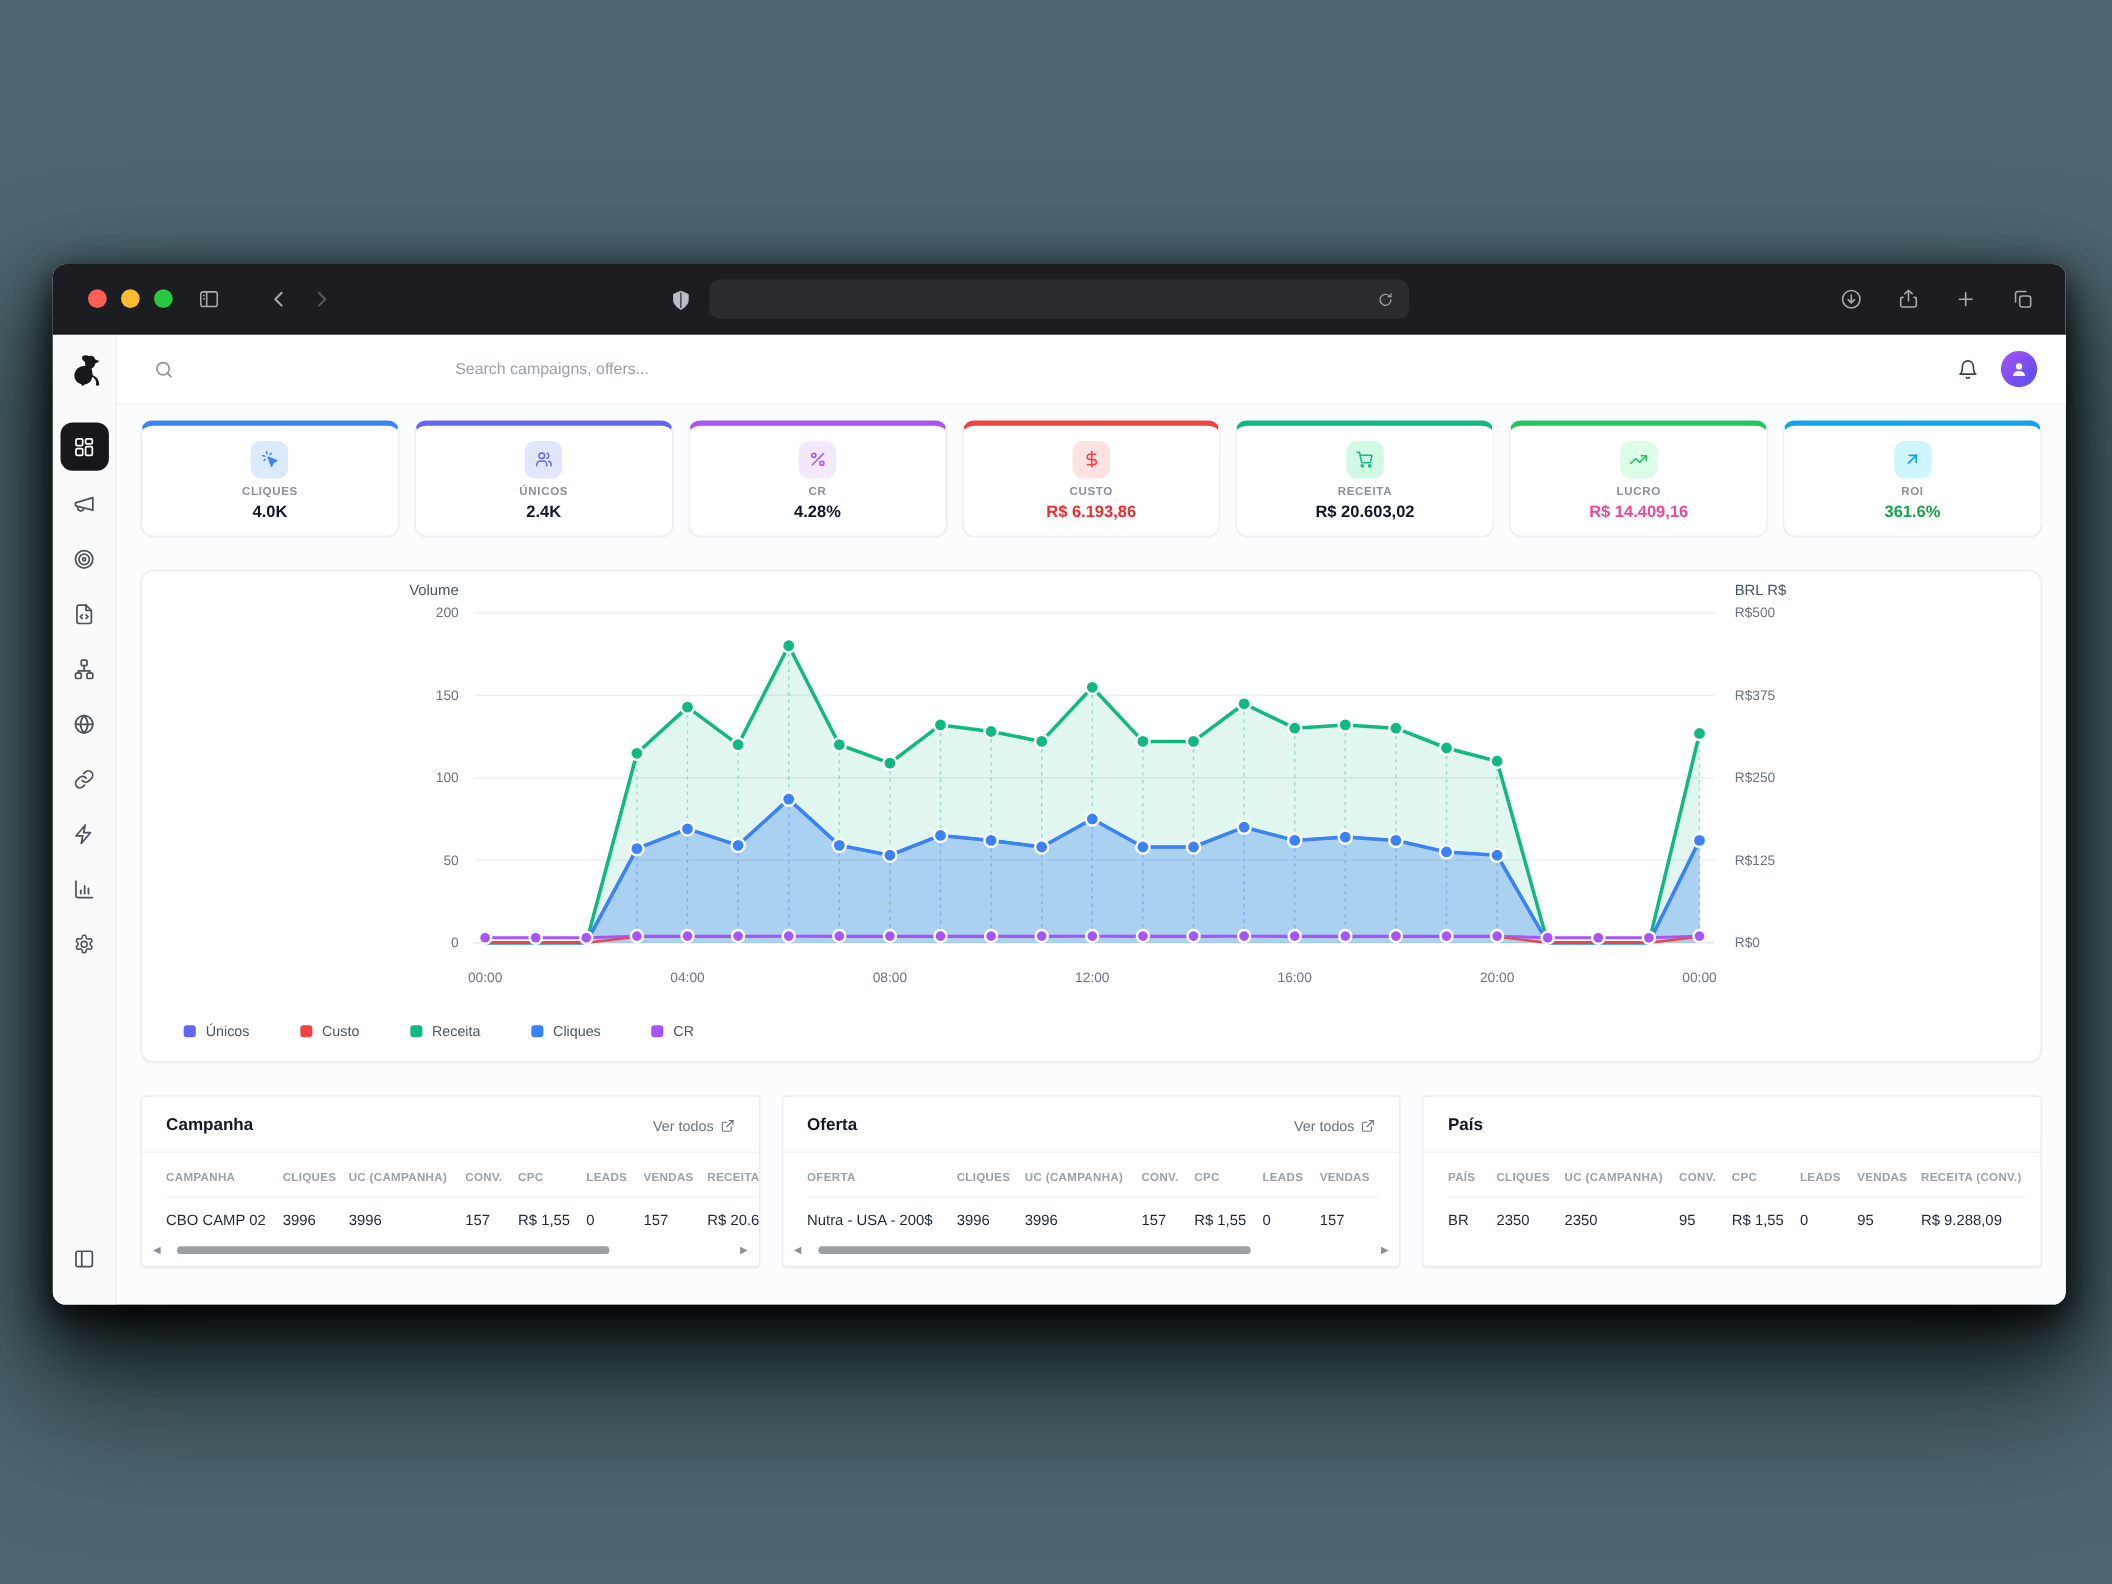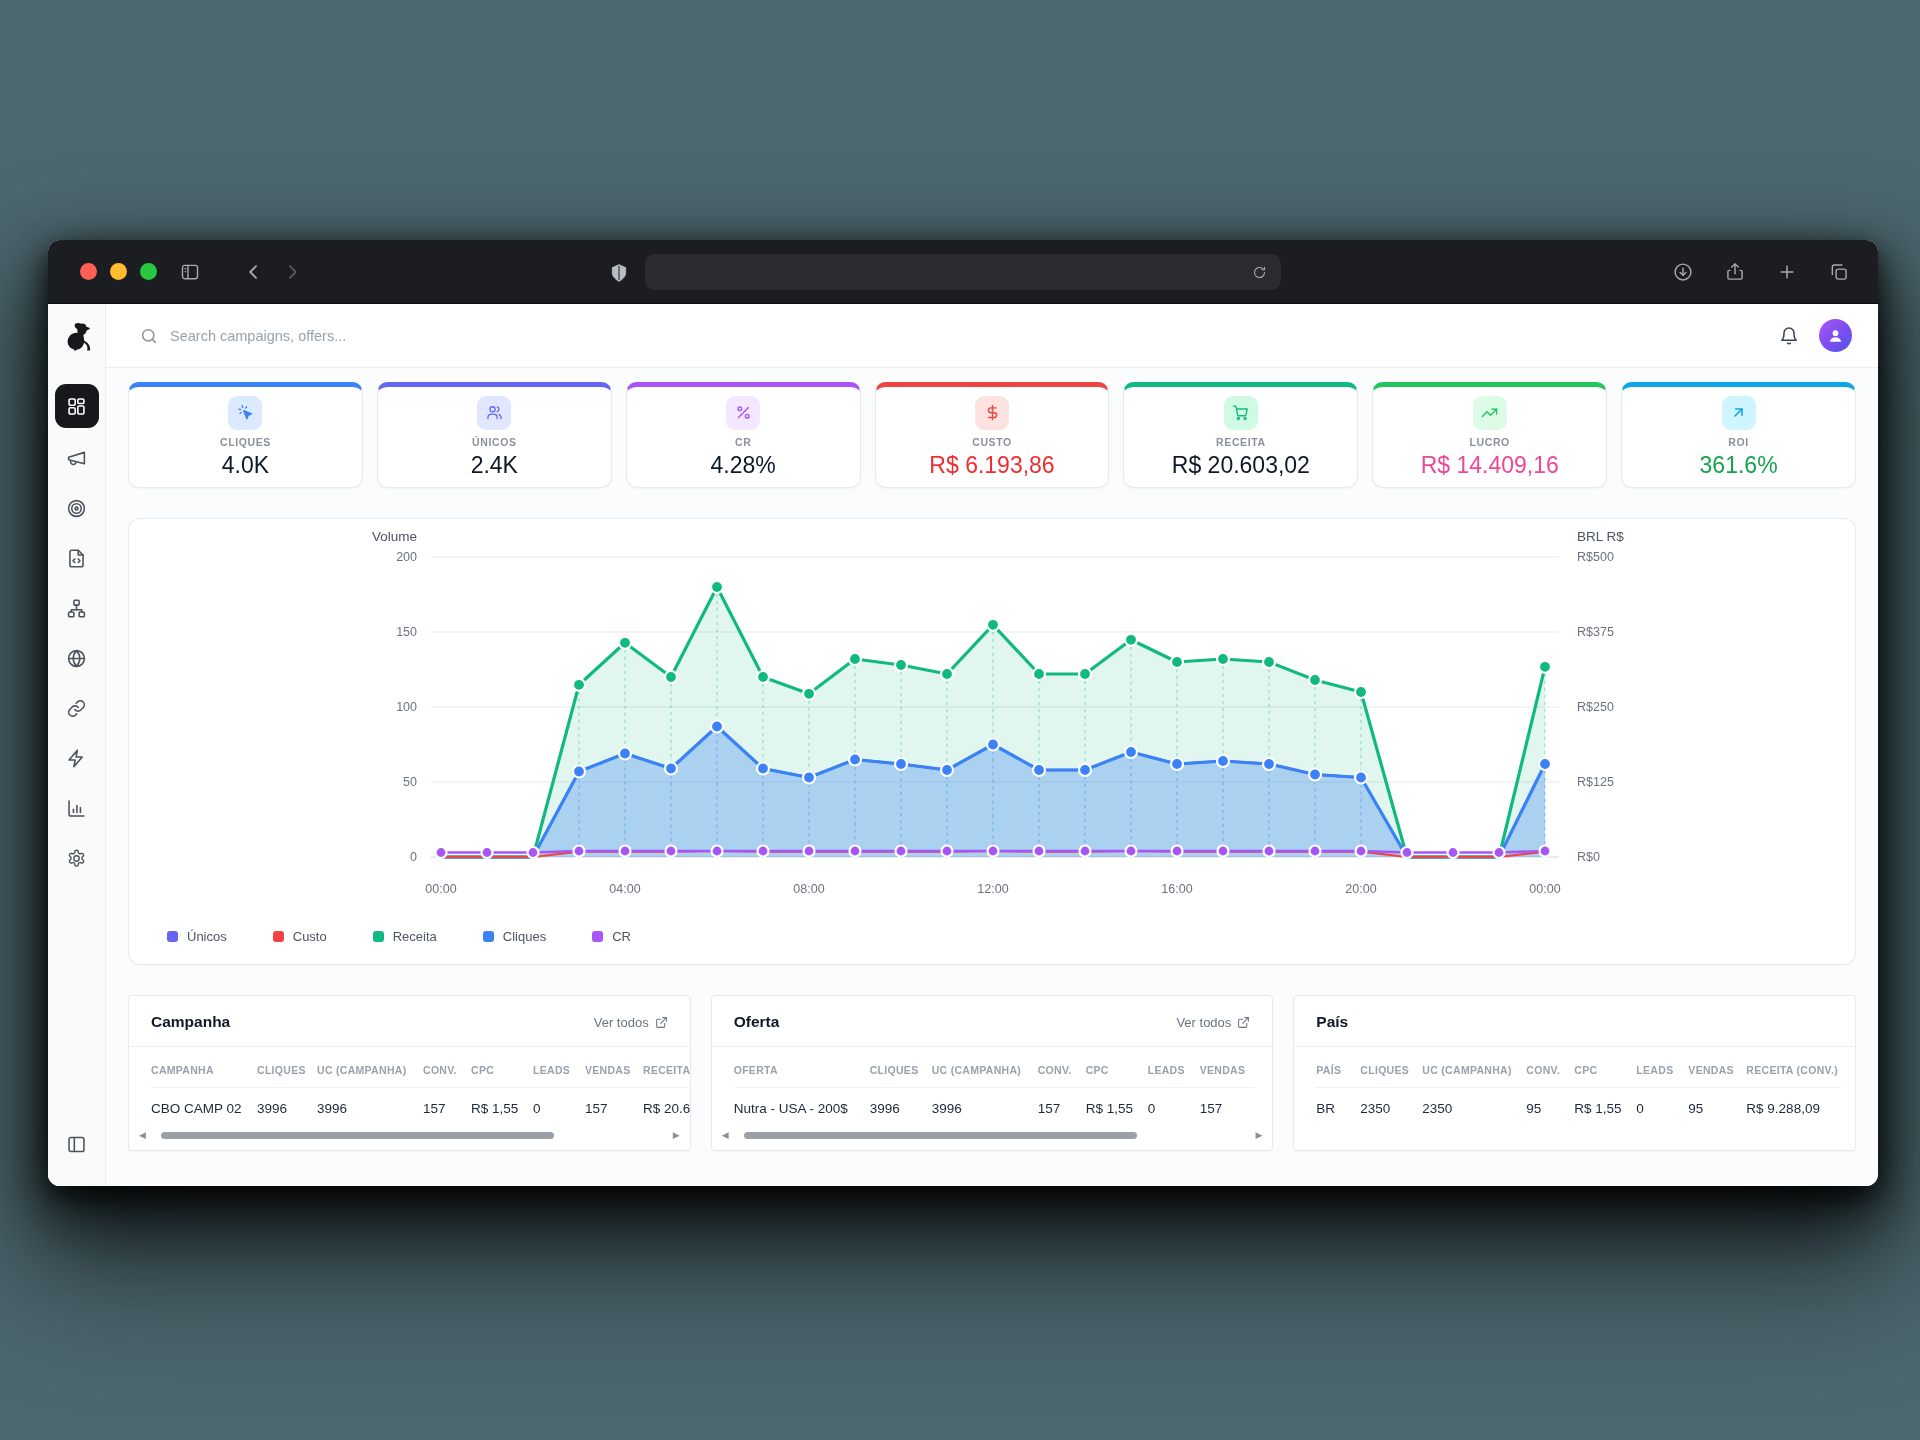--- a/index.html
+++ b/index.html
@@ -44,40 +44,40 @@
   .nav-item.active { background:#17181b; color:#fff; width:44px; height:44px; }
   .nav-bottom { padding:14px 0 22px; }
 
   .main { flex:1; display:flex; flex-direction:column; min-width:0; }
   .apphead {
     height:64px; background:#fff; border-bottom:1px solid #eceef1;
     display:flex; align-items:center; padding:0 26px 0 34px; gap:12px; flex-shrink:0;
   }
   .search { display:flex; align-items:center; gap:12px; color:#8d939c; flex:1; }
   .search svg { width:18px; height:18px; }
-  .search input { border:none; outline:none; background:transparent; font-size:14.5px; color:#374151; width:420px; font-family:inherit; }
+  .search input { border:none; outline:none; background:transparent; font-size:14.5px; color:#374151; width:420px; font-family:inherit;text-align:right; }
   .search input::placeholder { color:#9aa1ab; }
   .bell { color:#374151; width:36px; height:36px; display:flex; align-items:center; justify-content:center; }
   .bell svg { width:20px; height:20px; }
   .avatar { width:33px; height:33px; border-radius:50%; background:linear-gradient(135deg,#a855f7 0%,#7c4df0 55%,#4f57e8 100%); display:flex; align-items:center; justify-content:center; }
   .avatar svg { width:19px; height:19px; }
 
   .content { padding:14px 22px 0; flex:1; overflow:hidden; }
 
   
   .kpis { display:flex; gap:14px; }
   .kpi {
     flex:1; background:#fff; border:1px solid #e8eaee; border-top:5px solid var(--accent,#999);
     border-radius:11px; height:106px; display:flex; flex-direction:column; align-items:center;
     justify-content:center; gap:4px; box-shadow:0 1px 2px rgba(16,24,40,.04);
   }
   .kpi-chip { width:34px; height:34px; border-radius:9px; display:flex; align-items:center; justify-content:center; margin-bottom:2px; }
   .kpi-chip svg { width:17px; height:17px; }
   .kpi-label { font-size:10.5px; letter-spacing:.6px; color:#8a919c; font-weight:bold; }
-  .kpi-value { font-size:23px; font-weight:normal; color:#101828; }
+  .kpi-value { font-size:15px; font-weight:bold; color:#101828; }
 
   
   .chart-card { margin-top:30px; background:#fff; border:1px solid #e8eaee; border-radius:12px; box-shadow:0 1px 2px rgba(16,24,40,.04); padding-bottom:6px; }
   .legend { display:flex; gap:46px; padding:8px 0 14px 38px; }
   .legend-item { display:flex; align-items:center; gap:9px; font-size:13px; color:#4b5563; }
   .legend-swatch { width:11px; height:11px; border-radius:3px; }
 
   
   .tables { display:flex; gap:20px; margin-top:30px; }
   .tcard { flex:1; background:#fff; border:1px solid #e8eaee; border-radius:4px; min-width:0; box-shadow:0 1px 2px rgba(16,24,40,.04); }

